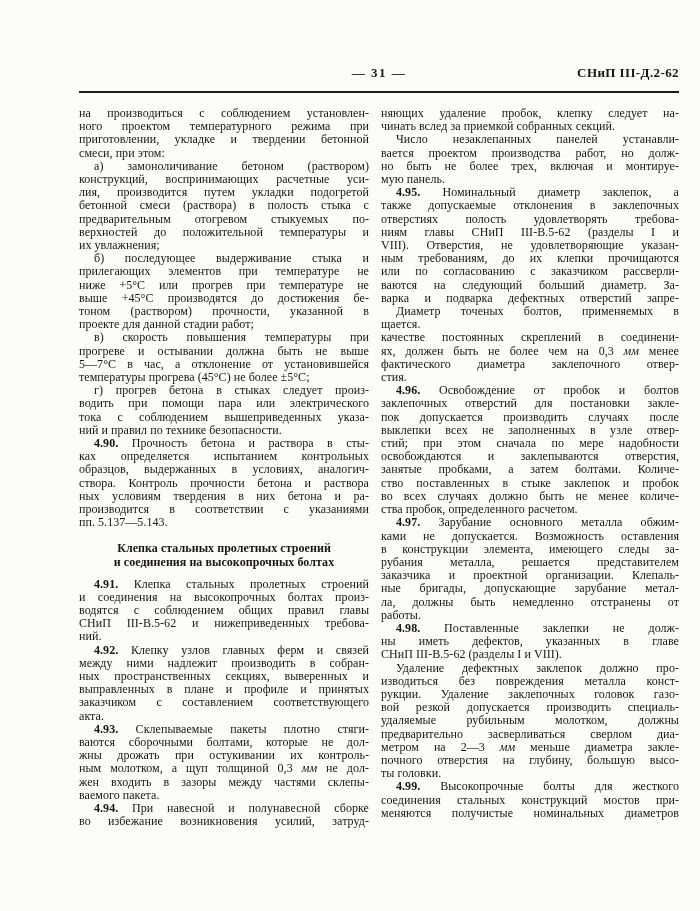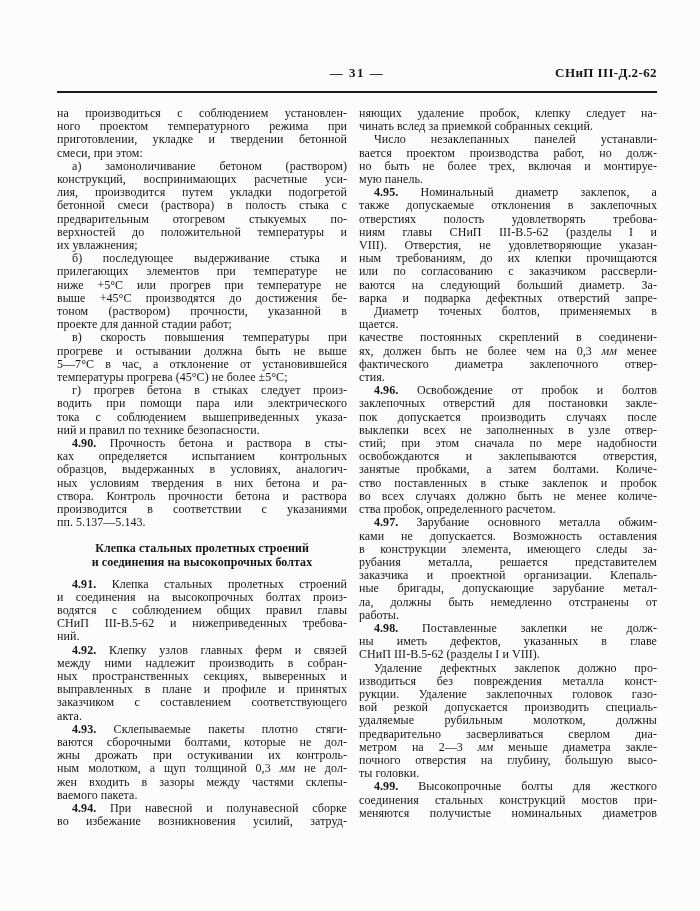--- a/index.html
+++ b/index.html
@@ -3,21 +3,21 @@
 <meta charset="utf-8">
 <style>
   html,body{margin:0;padding:0;}
   body{
     width:700px;height:911px;overflow:hidden;
     background:var(--paper,#fcfcfa);
     color:var(--text,#181512);
     font-family:"Liberation Serif","DejaVu Serif",serif;
     -webkit-font-smoothing:antialiased;
   }
-  .inner{width:600px;margin-left:57px;}
+  .inner{width:600px;margin-left:79px;}
   .header{position:relative;height:18px;padding-top:65px;font-weight:bold;font-size:13px;}
   .pagenum{position:absolute;left:0;right:0;top:65px;text-align:center;letter-spacing:1.5px;}
   .doccode{position:absolute;right:0;top:65px;letter-spacing:0.4px;text-align:center;}
   .rule{height:2px;background:var(--rule,#1d1b18);margin-top:8px;}
   .content{display:flex;gap:12px;margin-top:14px;}
   .col{font-size:12px;line-height:13.2px;letter-spacing:0.05px;}
   .col-left{width:290px;}
   .col-right{width:298px;}
   .line{text-align:justify;text-align-last:justify;}
   .line.end{text-align-last:left;}
@@ -58,22 +58,22 @@
         <div class="line"><span>прогреве и остывании должна быть не выше</span></div>
         <div class="line"><span>5—7°С в час, а отклонение от установившейся</span></div>
         <div class="line end"><span>температуры прогрева (45°С) не более ±5°С;</span></div>
         <div class="line ind"><span>г) прогрев бетона в стыках следует произ-</span></div>
         <div class="line"><span>водить при помощи пара или электрического</span></div>
         <div class="line"><span>тока с соблюдением вышеприведенных указа-</span></div>
         <div class="line end"><span>ний и правил по технике безопасности.</span></div>
         <div class="line ind"><span class="b">4.90.</span><span> Прочность бетона и раствора в сты-</span></div>
         <div class="line"><span>ках определяется испытанием контрольных</span></div>
         <div class="line"><span>образцов, выдержанных в условиях, аналогич-</span></div>
+        <div class="line"><span>створа. Контроль прочности бетона и раствора</span></div>
         <div class="line"><span>ных условиям твердения в них бетона и ра-</span></div>
-        <div class="line"><span>створа. Контроль прочности бетона и раствора</span></div>
         <div class="line"><span>производится в соответствии с указаниями</span></div>
         <div class="line end"><span>пп. 5.137—5.143.</span></div>
         <div class="heading">
           <div>Клепка стальных пролетных строений</div>
           <div>и соединения на высокопрочных болтах</div>
         </div>
         <div class="line ind"><span class="b">4.91.</span><span> Клепка стальных пролетных строений</span></div>
         <div class="line"><span>и соединения на высокопрочных болтах произ-</span></div>
         <div class="line"><span>водятся с соблюдением общих правил главы</span></div>
         <div class="line"><span>СНиП III-В.5-62 и нижеприведенных требова-</span></div>

